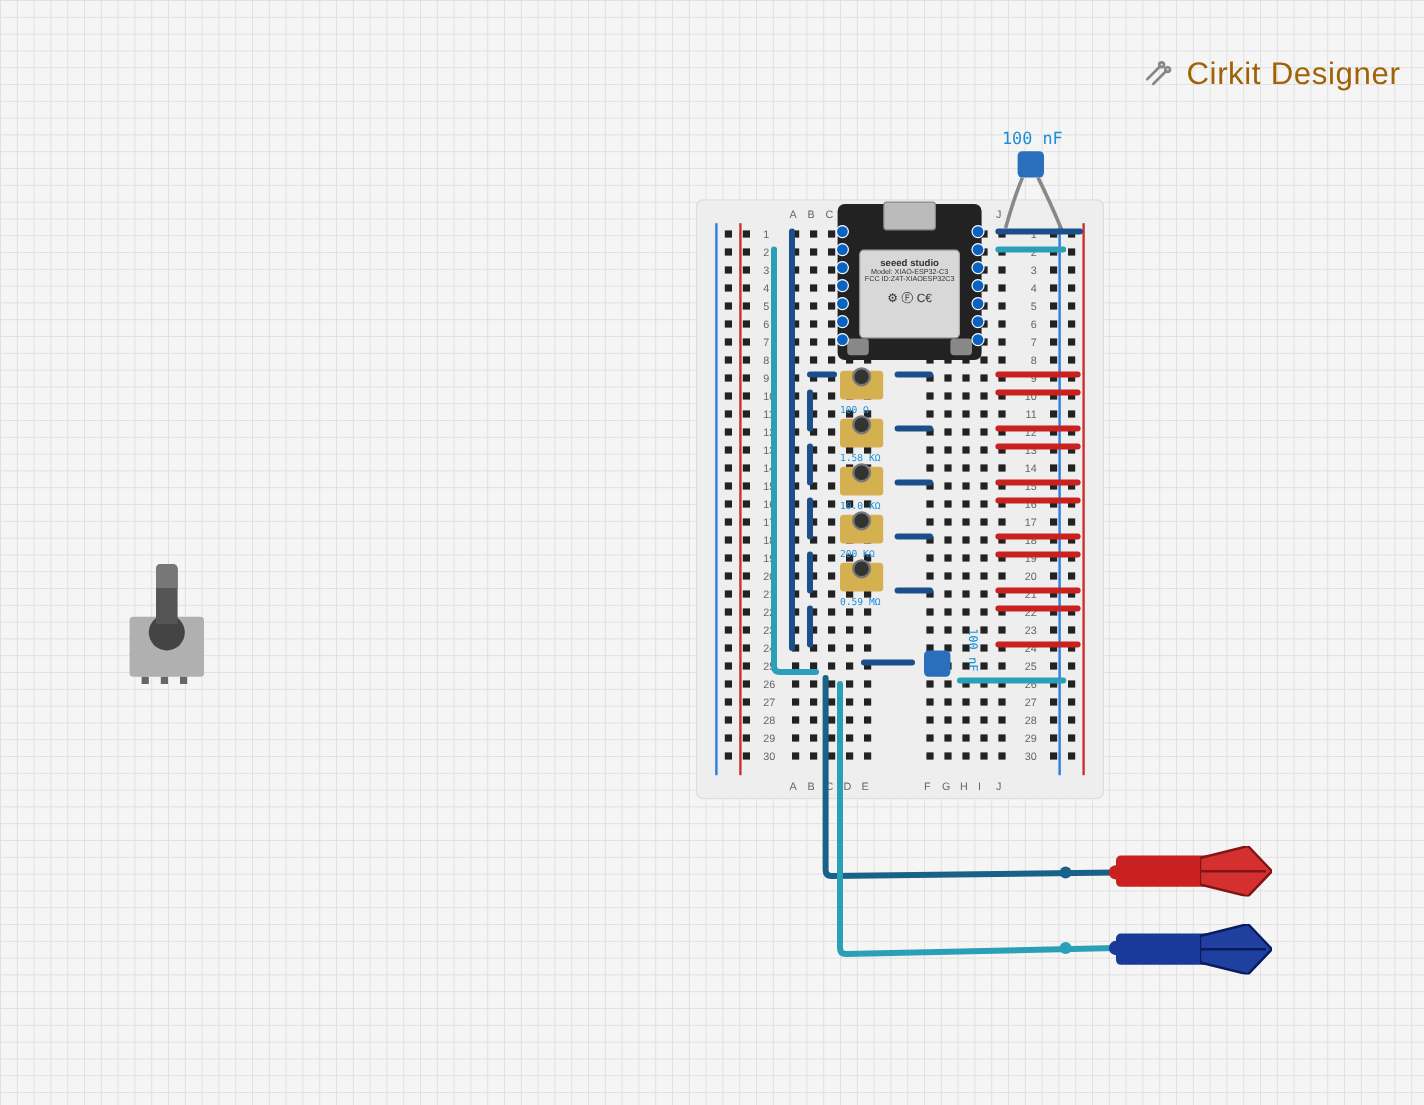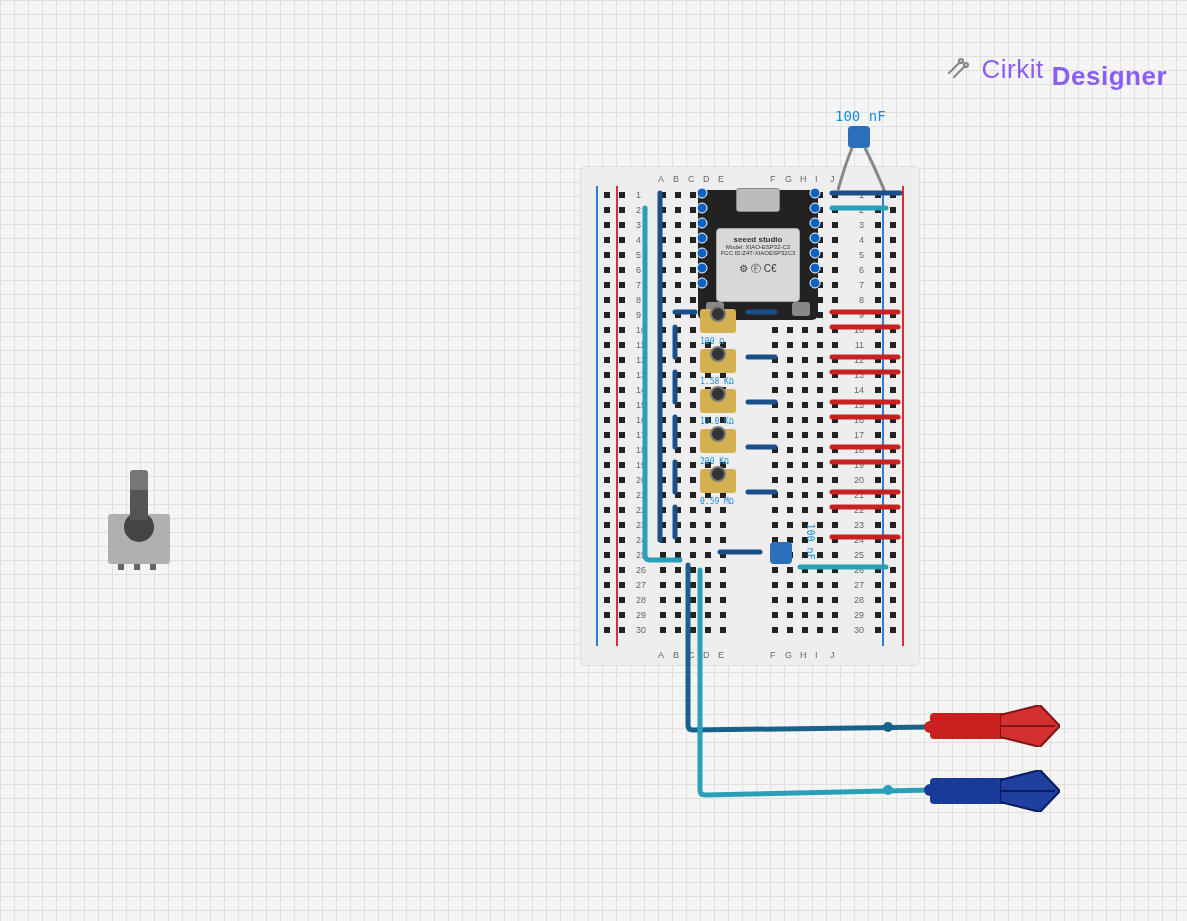--- a/index.html
+++ b/index.html
@@ -17,33 +17,33 @@
     background-image:
       linear-gradient(#e0e0e0 1px, transparent 1px),
       linear-gradient(90deg, #e0e0e0 1px, transparent 1px);
     background-size: 14px 14px;
   }
   .logo {
     position: absolute;
     top: 46px;
     right: 20px;
     font-size: 26px;
-    color: #8b5cf6;
+    color: #a16207;
     letter-spacing: 0.5px;
     display: flex;
     align-items: center;
     gap: 8px;
   }
   .logo-icon {
     width: 28px;
     height: 28px;
     display: inline-block;
   }
   .logo-brand { font-weight: 400; }
-  .logo-product { font-weight: 700; margin-top: 15px; }
+  .logo-product { font-weight: 400; }
 
   
   .potentiometer {
     position: absolute;
     width: 70px;
     height: 100px;
   }
   .pot-body {
     position: absolute;
     bottom: 6px;
@@ -120,21 +120,20 @@
     color: #666;
   }
 
   
   .mcu {
     position: absolute;
     width: 120px;
     height: 130px;
     background: #222;
     border-radius: 6px;
-    margin-top: 20px;
   }
   .mcu-shield {
     position: absolute;
     top: 38px; left: 18px; right: 18px; bottom: 18px;
     background: #d8d8d8;
     border: 1px solid #aaa;
     border-radius: 4px;
     text-align: center;
     font-size: 6px;
     color: #333;

